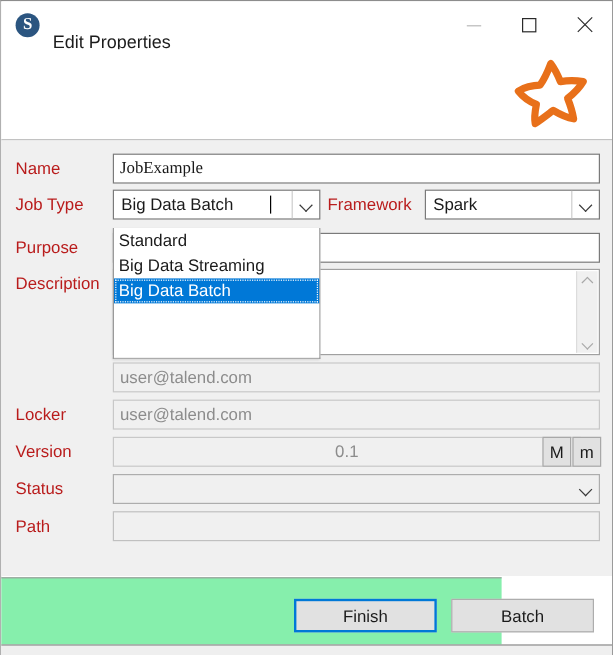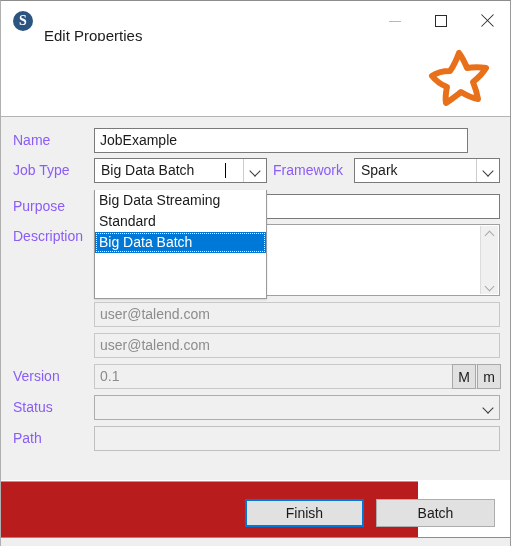--- a/index.html
+++ b/index.html
@@ -134,21 +134,21 @@
     left: 0;
     height: 30px;
     width: 509px;
   }
   .lbl {
     position: absolute;
     left: 12px;
     top: 0;
     line-height: 30px;
     font-size: 14px;
-    color: #8b5cf6;
+    color: #b91c1c;
     white-space: nowrap;
   }
 
   .field {
     position: absolute;
     box-sizing: border-box;
     height: 25px;
     background: #ffffff;
     border: 1px solid #7a7a7a;
     font-family: "Liberation Sans", sans-serif;
@@ -311,21 +311,21 @@
     height: 45px;
     background: #ffffff;
   }
 
   
   .button-bar {
     position: absolute;
     left: 0; top: 480px;
     width: 417px;
     height: 56px;
-    background: #b91c1c;
+    background: #86efac;
     border-top: 1px solid #9e9e9e;
   }
   .btn {
     position: absolute;
     top: 17px;
     box-sizing: border-box;
     width: 119px;
     height: 28px;
     background: #e1e1e1;
     border: 1px solid #adadad;
@@ -379,21 +379,21 @@
                C20 45 19 51 20 56 C26 52 31 48 35 45 C40 48 46 51 52 52
                C51 46 49 40 47 35 C52 31 57 26 60 21 C54 20 47 20 41 21
                C39 16 36 10 33 6 Z" fill="none" stroke="#E8701A" stroke-width="6" stroke-linejoin="round" stroke-linecap="round"></path>
     </svg>
   </div>
 
   <div class="form-body">
 
     <div class="row" style="top:8px;">
       <span class="lbl">Name</span>
-      <div class="field" style="left:93px; width:374px; top:3px;">JobExample</div>
+      <div class="field" style="left:93px; width:406px; top:3px;font-family:Liberation Serif, serif;">JobExample</div>
     </div>
 
     <div class="row" style="top:38px;">
       <span class="lbl">Job Type</span>
       <div class="combo" style="left:93px; width:173px; top:3px;">
         <span class="combo-text">Big Data Batch</span>
         <span class="text-caret" style="position:absolute;left:129px;top:4px;"></span>
         <span class="caret-wrap">
           <span class="caret"></span>
         </span>
@@ -424,24 +424,25 @@
           </span>
         </div>
       </div>
     </div>
 
     <div class="row" style="top:182px;">
       <div class="field disabled" style="left:93px; width:406px; top:3px;">user@talend.com</div>
     </div>
 
     <div class="row" style="top:213px;">
+      <span class="lbl">Locker</span>
       <div class="field disabled" style="left:93px; width:406px; top:3px;">user@talend.com</div>
     </div>
 
-    <div class="row" style="top:244px;">
+    <div class="row" style="top:244px;text-align:center;">
       <span class="lbl">Version</span>
       <div class="field disabled" style="left:93px; width:390px; top:3px;">0.1</div>
       <div class="mini-btn" style="left:451px; top:3px;">M</div>
       <div class="mini-btn" style="left:476px; top:3px;">m</div>
     </div>
 
     <div class="row" style="top:275px;">
       <span class="lbl">Status</span>
       <div class="combo flat" style="left:93px; width:406px; top:3px;">
         <span class="combo-text"></span>
@@ -452,22 +453,22 @@
     </div>
 
     <div class="row" style="top:306px;">
       <span class="lbl">Path</span>
       <div class="field blank" style="left:93px; width:406px; top:3px;"></div>
     </div>
 
   </div>
 
   <div class="dropdown">
+    <div class="dd-item">Standard</div>
     <div class="dd-item">Big Data Streaming</div>
-    <div class="dd-item">Standard</div>
     <div class="dd-item selected">Big Data Batch</div>
     <div class="dd-pad"></div>
   </div>
 
   <div class="button-bar">
     <div class="btn primary" style="left:244px;">Finish</div>
     <div class="btn" style="left:375px;">Batch</div>
   </div>
 
   <div class="bottom-sliver"></div>

